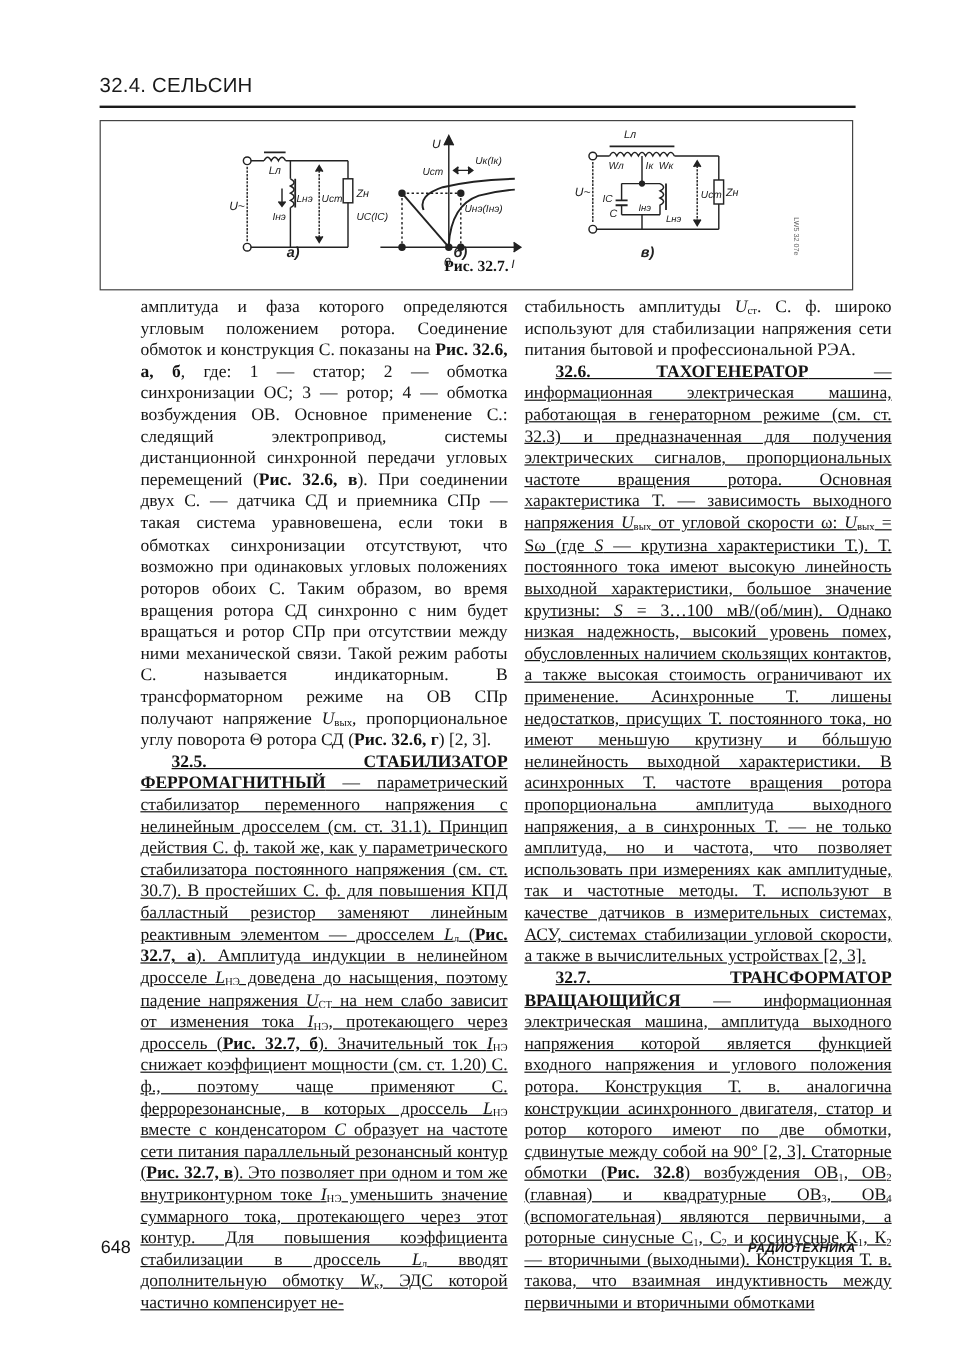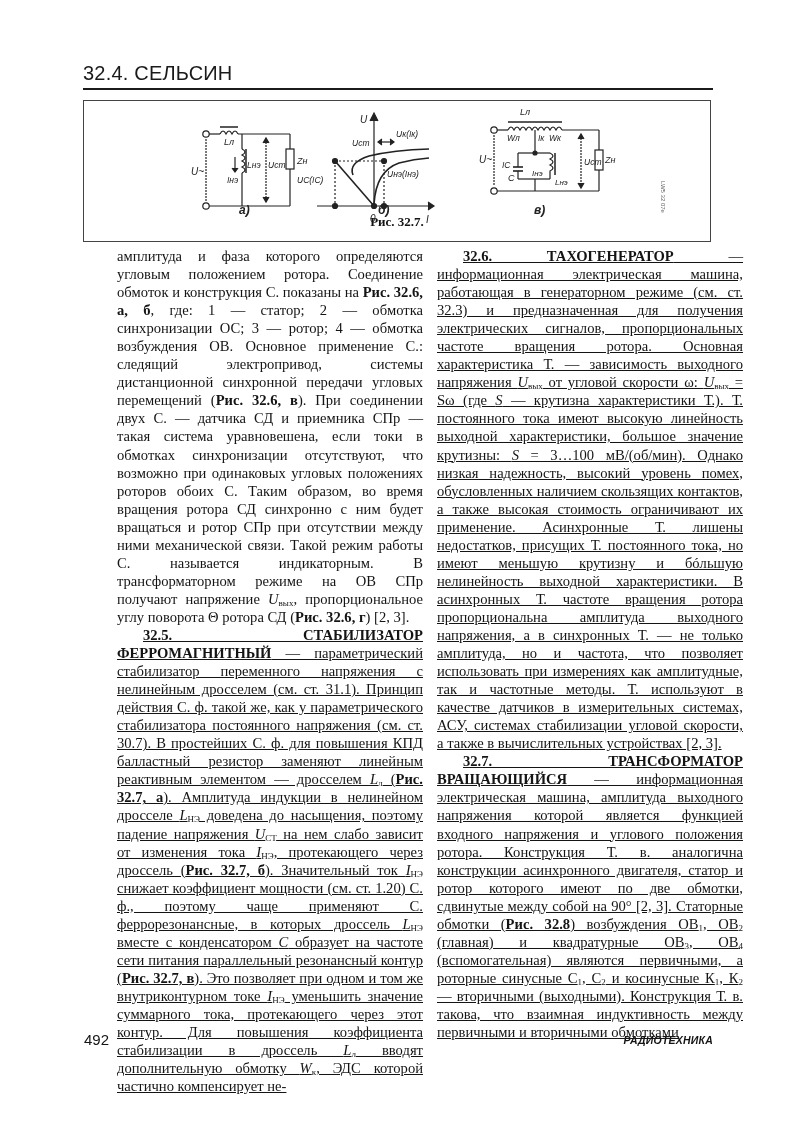--- a/index.html
+++ b/index.html
@@ -1,17 +1,17 @@
 <!DOCTYPE html>
 <html><head>
 <meta charset="utf-8">
 <style>
   html, body { margin: 0; padding: 0; background: #ffffff; }
   body { width: 794px; height: 1131px; position: relative; overflow: hidden; color: #141414; }
-  .running-head { position: absolute; left: 83px; top: 62px; font-family: "Liberation Sans", sans-serif; font-size: 20px; letter-spacing: 0.2px; color: #1a1a1a; }
+  .running-head { position: absolute; left: 83px; top: 62px; font-family: "Liberation Sans", sans-serif; font-size: 17px; letter-spacing: 0.2px; color: #1a1a1a; }
   .head-rule { position: absolute; left: 83px; top: 88px; width: 630px; height: 2px; background: #1b1b1b; }
   .figure-box { position: absolute; left: 83px; top: 100px; width: 628px; height: 142px; border: 1px solid #444; box-sizing: border-box; }
   .figure-box svg { position: absolute; left: 0; top: 0; }
   .fig-label { position: absolute; font-family: "Liberation Sans", sans-serif; font-style: italic; font-weight: bold; font-size: 12px; color: #222; }
   .fig-caption { position: absolute; left: 0; width: 100%; text-align: center; top: 113px; font-family: "Liberation Serif", serif; font-weight: bold; font-size: 13px; }
   .fig-code { position: absolute; right: 12px; top: 80px; font-family: "Liberation Sans", sans-serif; font-size: 6px; color: #666; transform: rotate(90deg); transform-origin: left top; }
   .col { position: absolute; top: 247px; width: 306px; font-family: "Liberation Serif", serif; font-size: 14.6px; line-height: 18.05px; text-align: justify; hyphens: manual; margin-left: 32px; }
   .col-left { left: 85px; }
   .col-right { left: 405px; }
   .col p { margin: 0; }
@@ -136,18 +136,19 @@
   <div class="fig-code">LW5 32 07e</div>
   <div class="fig-caption">Рис. 32.7.</div>
 </div>
 
 <div class="col col-left">
   <p><span>амплитуда и фаза которого определяются угловым положением ротора. Соединение обмоток и конструкция С. показаны на </span><b>Рис. 32.6, а, б</b><span>, где: 1 — статор; 2 — обмотка синхронизации ОС; 3 — ротор; 4 — обмотка возбуждения ОВ. Основное применение С.: следящий электропривод, системы дистанционной синхронной передачи угловых перемещений (</span><b>Рис. 32.6, в</b><span>). При соединении двух С. — датчика СД и приемника СПр — такая система уравновешена, если токи в обмотках синхронизации отсутствуют, что возможно при одинаковых угловых положениях роторов обоих С. Таким образом, во время вращения ротора СД синхронно с ним будет вращаться и ротор СПр при отсутствии между ними механической связи. Такой режим работы С. называется индикаторным. В трансформаторном режиме на ОВ СПр получают напряжение </span><i>U</i><sub>вых</sub><span>, пропорциональное углу поворота Θ ротора СД (</span><b>Рис. 32.6, г</b><span>) [2, 3].</span></p>
   <p class="ind"><b>32.5. СТАБИЛИЗАТОР ФЕРРОМАГНИТНЫЙ</b><span> — параметрический стабилизатор переменного напряжения с нелинейным дросселем (см. ст. 31.1). Принцип действия С. ф. такой же, как у параметрического стабилизатора постоянного напряжения (см. ст. 30.7). В простейших С. ф. для повышения КПД балластный резистор заменяют линейным реактивным элементом — дросселем </span><i>L</i><sub>л</sub> (<b>Рис. 32.7, а</b><span>). Амплитуда индукции в нелинейном дросселе </span><i>L</i><sub>НЭ</sub><span> доведена до насыщения, поэтому падение напряжения </span><i>U</i><sub>СТ</sub><span> на нем слабо зависит от изменения тока </span><i>I</i><sub>НЭ</sub><span>, протекающего через дроссель (</span><b>Рис. 32.7, б</b><span>). Значительный ток </span><i>I</i><sub>НЭ</sub><span> снижает коэффициент мощности (см. ст. 1.20) С. ф., поэтому чаще применяют С. феррорезонансные, в которых дроссель </span><i>L</i><sub>НЭ</sub><span> вместе с конденсатором </span><i>C</i><span> образует на частоте сети питания параллельный резонансный контур (</span><b>Рис. 32.7, в</b><span>). Это позволяет при одном и том же внутриконтурном токе </span><i>I</i><sub>НЭ</sub><span> уменьшить значение суммарного тока, протекающего через этот контур. Для повышения коэффициента стабилизации в дроссель </span><i>L</i><sub>л</sub><span> вводят дополнительную обмотку </span><i>W</i><sub>к</sub><span>, ЭДС которой частично компенсирует не-</span></p>
 </div>
 
 <div class="col col-right">
+  <p><span>стабильность амплитуды </span><i>U</i><sub>ст</sub><span>. С. ф. широко используют для стабилизации напряжения сети питания бытовой и профессиональной РЭА.</span></p>
   <p class="ind"><b>32.6. ТАХОГЕНЕРАТОР</b><span> — информационная электрическая машина, работающая в генераторном режиме (см. ст. 32.3) и предназначенная для получения электрических сигналов, пропорциональных частоте вращения ротора. Основная характеристика Т. — зависимость выходного напряжения </span><i>U</i><sub>вых</sub><span> от угловой скорости ω: </span><i>U</i><sub>вых</sub><span> = Sω (где </span><i>S</i><span> — крутизна характеристики Т.). Т. постоянного тока имеют высокую линейность выходной характеристики, большое значение крутизны: </span><i>S</i><span> = 3…100 мВ/(об/мин). Однако низкая надежность, высокий уровень помех, обусловленных наличием скользящих контактов, а также высокая стоимость ограничивают их применение. Асинхронные Т. лишены недостатков, присущих Т. постоянного тока, но имеют меньшую крутизну и бóльшую нелинейность выходной характеристики. В асинхронных Т. частоте вращения ротора пропорциональна амплитуда выходного напряжения, а в синхронных Т. — не только амплитуда, но и частота, что позволяет использовать при измерениях как амплитудные, так и частотные методы. Т. используют в качестве датчиков в измерительных системах, АСУ, системах стабилизации угловой скорости, а также в вычислительных устройствах [2, 3].</span></p>
   <p class="ind"><b>32.7. ТРАНСФОРМАТОР ВРАЩАЮЩИЙСЯ</b><span> — информационная электрическая машина, амплитуда выходного напряжения которой является функцией входного напряжения и углового положения ротора. Конструкция Т. в. аналогична конструкции асинхронного двигателя, статор и ротор которого имеют по две обмотки, сдвинутые между собой на 90° [2, 3]. Статорные обмотки (</span><b>Рис. 32.8</b><span>) возбуждения ОВ</span><sub>1</sub><span>, ОВ</span><sub>2</sub><span> (главная) и квадратурные ОВ</span><sub>3</sub><span>, ОВ</span><sub>4</sub><span> (вспомогательная) являются первичными, а роторные синусные С</span><sub>1</sub><span>, С</span><sub>2</sub><span> и косинусные К</span><sub>1</sub><span>, К</span><sub>2</sub><span> — вторичными (выходными). Конструкция Т. в. такова, что взаимная индуктивность между первичными и вторичными обмотками</span></p>
 </div>
 
-<div class="folio">492</div>
+<div class="folio">648</div>
 <div class="book-title">РАДИОТЕХНИКА</div>
 
 </body></html>

